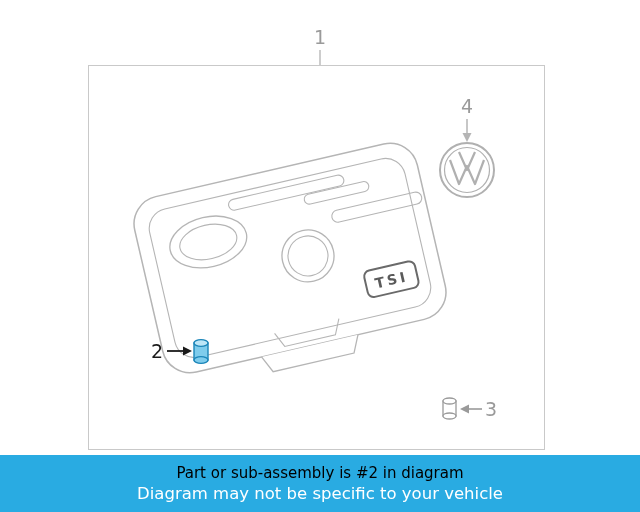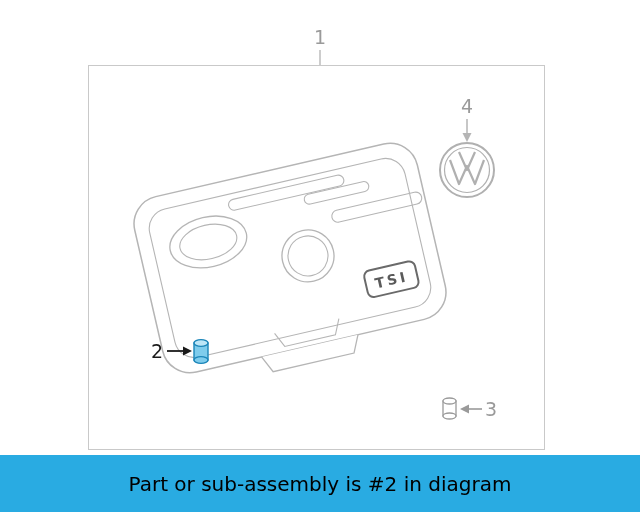--- a/index.html
+++ b/index.html
@@ -5,21 +5,21 @@
   html,body{margin:0;padding:0;background:#ffffff;}
   body{width:640px;height:512px;overflow:hidden;font-family:"DejaVu Sans","Liberation Sans",sans-serif;}
   .stage{position:relative;width:640px;height:512px;}
   .diagram-area{position:absolute;left:0;top:0;width:640px;height:455px;}
   svg text{font-family:"DejaVu Sans","Liberation Sans",sans-serif;}
   .callout-num{font-size:19px;fill:#9a9a9a;}
   .callout-num.dark{fill:#1a1a1a;}
   .badge-text{font-size:14px;font-weight:bold;fill:#5a5a5a;letter-spacing:3px;}
   .banner{position:absolute;left:0;top:455px;width:640px;height:57px;background:#29abe2;
           display:flex;flex-direction:column;justify-content:center;align-items:center;gap:2px;}
-  .banner .l1{color:#000000;font-size:20px;}
+  .banner .l1{color:#000000;font-size:15px;}
   .banner .l2{color:#ffffff;font-size:16.5px;}
 </style>
 </head>
 <body>
 
 <div class="stage">
 
   <div class="diagram-area">
     <svg width="640" height="455" viewBox="0 0 640 455">
 
@@ -79,15 +79,16 @@
       </g>
       <polygon points="469,404.5 460,409 469,413.5" fill="#9a9a9a"></polygon>
       <line x1="468" y1="409" x2="482" y2="409" stroke="#9a9a9a" stroke-width="1.6"></line>
       <text x="491" y="416" text-anchor="middle" class="callout-num">3</text>
 
     </svg>
   </div>
 
   <div class="banner">
     <div class="l1">Part or sub-assembly is #2 in diagram</div>
+    <div class="l2">Diagram may not be specific to your vehicle</div>
   </div>
 
 </div>
 
 </body></html>

